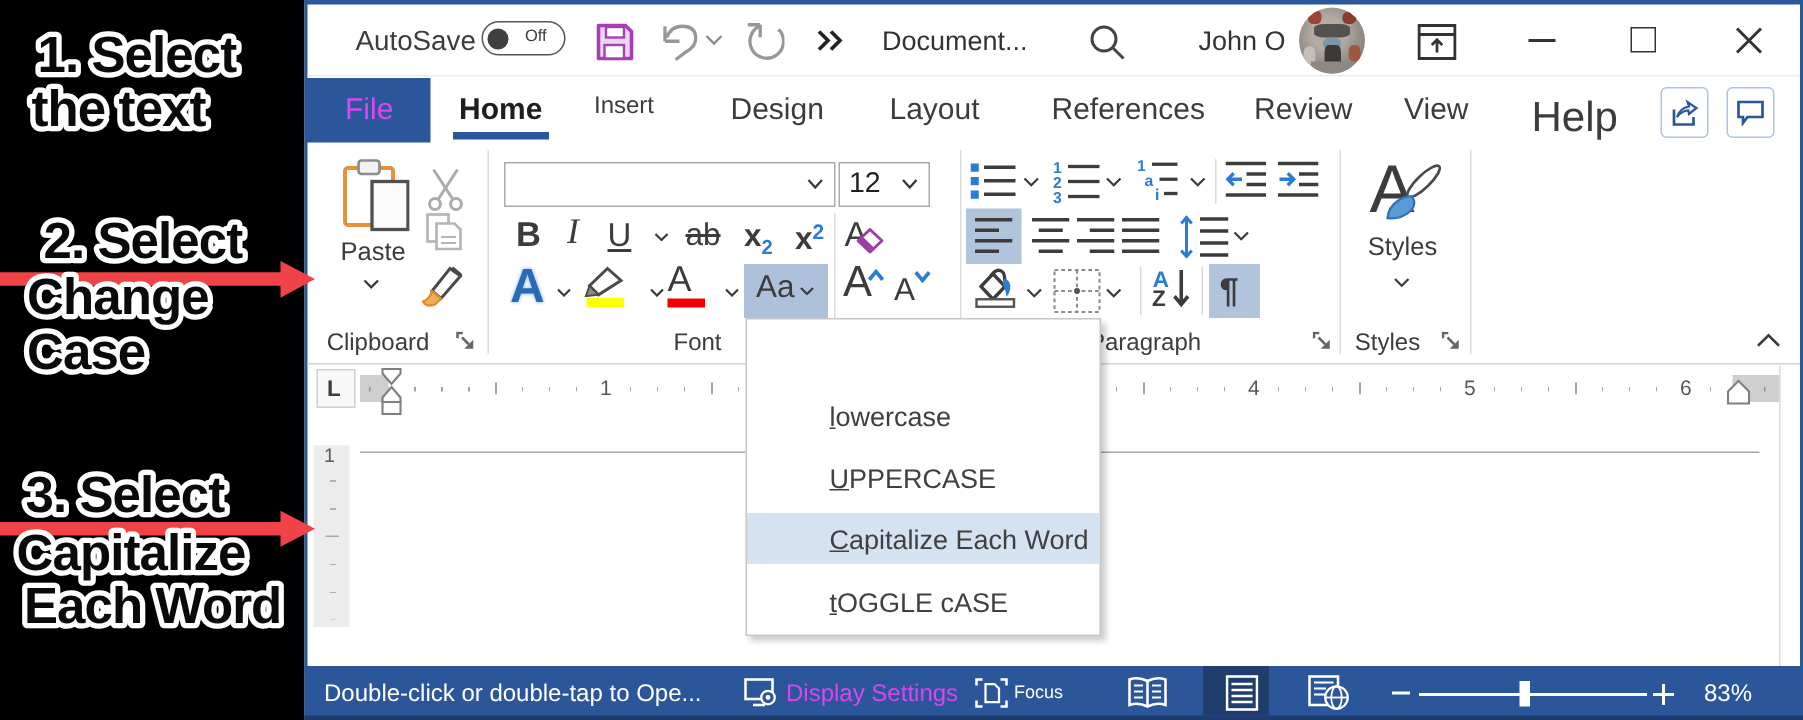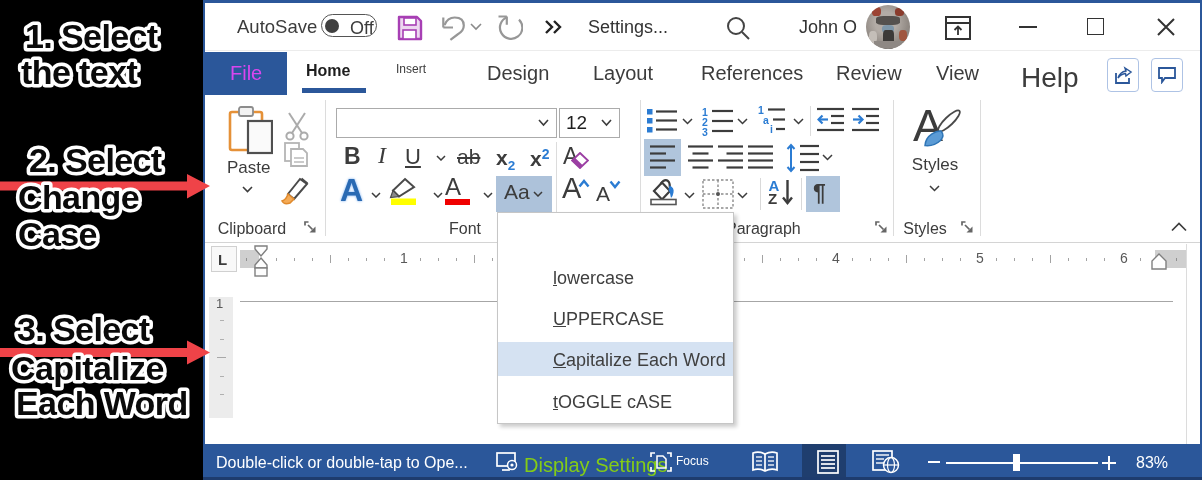--- a/index.html
+++ b/index.html
@@ -14,21 +14,21 @@
 
 <div class="a" style="left:203px;top:0;width:999px;height:480px;background:#fff"></div>
 <div class="a" style="left:203px;top:0;width:999px;height:3px;background:#2b579a"></div>
 <div class="a" style="left:203px;top:0;width:2px;height:480px;background:#2b579a"></div>
 <div class="a" style="left:1200px;top:0;width:2px;height:480px;background:#2b579a"></div>
 
 <div class="a" style="left:205px;top:50px;width:995px;height:1px;background:#ececec"></div>
 <div class="a ink" style="left:237px;top:16px;font-size:18.5px">AutoSave</div>
 <div class="a" style="left:321px;top:14px;width:56px;height:23px;border:1.5px solid #555;border-radius:11.5px"></div>
 <div class="a" style="left:325px;top:18.5px;width:14px;height:14px;border-radius:50%;background:#404040"></div>
-<div class="a ink" style="left:350px;top:17.5px;font-size:18px">Off</div>
+<div class="a ink" style="left:350px;top:17.5px;font-size:11px">Off</div>
 
 <svg class="a" style="left:397px;top:15px" width="26" height="26" viewBox="0 0 26 26">
   <path d="M2 2 h18 l4 4 v18 h-22 z" fill="#edd7f0" stroke="#a73fb4" stroke-width="2.4" stroke-linejoin="round"></path>
   <rect x="7" y="3" width="12" height="7" fill="#fff" stroke="#a73fb4" stroke-width="1.6"></rect>
   <rect x="6" y="15" width="13" height="9" fill="#fff" stroke="#a73fb4" stroke-width="1.6"></rect>
 </svg>
 
 <svg class="a" style="left:440px;top:12px" width="28" height="30" viewBox="0 0 28 30">
   <path d="M3.3 5.5 V15.5 M3.3 15.5 H13" fill="none" stroke="#979797" stroke-width="2.2"></path>
   <path d="M4.5 13 Q7.5 5.5 14.7 5.5 Q23.8 5.5 23.8 13.5 Q23.8 19 17.5 22.5 L10.4 27.8" fill="none" stroke="#979797" stroke-width="2.2"></path>
@@ -38,21 +38,21 @@
     </svg>
 
 <svg class="a" style="left:497px;top:15px" width="26" height="26" viewBox="0 0 26 26">
   <path d="M10 2.2 A11.2 11.2 0 1 0 22 4.6" fill="none" stroke="#979797" stroke-width="2.2"></path>
   <path d="M1.5 1.5 H9.8 M9.8 1.5 V9.8" fill="none" stroke="#979797" stroke-width="2.2"></path>
 </svg>
 <svg class="a" style="left:544px;top:20px" width="20" height="14" viewBox="0 0 20 14">
   <polyline points="2,1 8,7 2,13" fill="none" stroke="#222" stroke-width="2.4"></polyline>
   <polyline points="10,1 16,7 10,13" fill="none" stroke="#222" stroke-width="2.4"></polyline>
 </svg>
-<div class="a" style="left:588px;top:17px;font-size:18px;color:#333">Settings...</div>
+<div class="a" style="left:588px;top:17px;font-size:18px;color:#333">Document...</div>
 
 <svg class="a" style="left:725px;top:15px" width="26" height="26" viewBox="0 0 26 26">
   <circle cx="11" cy="11" r="8" fill="none" stroke="#444" stroke-width="2"></circle>
   <line x1="17" y1="17" x2="24" y2="24" stroke="#444" stroke-width="2"></line>
 </svg>
 <div class="a" style="left:799px;top:17px;font-size:18px;color:#333">John O</div>
 
 <div class="a" style="left:866px;top:5px;width:44px;height:44px;border-radius:50%;overflow:hidden;background:radial-gradient(circle at 45% 40%, #b3aca6 0 30%, #938c86 60%, #7a746f)">
   <div class="a" style="left:6px;top:2px;width:9px;height:9px;background:#9c4434;border-radius:40%"></div>
   <div class="a" style="left:29px;top:3px;width:9px;height:8px;background:#8a3b2c;border-radius:40%"></div>
@@ -70,23 +70,23 @@
   <path d="M13 19 V11 M9.5 14 L13 10.5 L16.5 14" fill="none" stroke="#333" stroke-width="1.8"></path>
 </svg>
 <div class="a" style="left:1019px;top:26px;width:18px;height:2px;background:#333"></div>
 <div class="a" style="left:1087px;top:18px;width:17px;height:17px;border:1.7px solid #333"></div>
 <svg class="a" style="left:1156px;top:17px" width="20" height="20" viewBox="0 0 20 20">
   <path d="M2 2 L18 18 M18 2 L2 18" stroke="#333" stroke-width="2"></path>
 </svg>
 
 <div class="a" style="left:204px;top:52px;width:83px;height:43px;background:#2b579a"></div>
 <div class="a" style="left:230px;top:62px;font-size:20px;color:#d946ef">File</div>
-<div class="a" style="left:306px;top:62px;font-size:16px;color:#1e1e1e;font-weight:bold">Home</div>
+<div class="a" style="left:306px;top:62px;font-size:20px;color:#1e1e1e;font-weight:bold">Home</div>
 <div class="a" style="left:302px;top:88px;width:64px;height:5px;background:#2b579a"></div>
-<div class="a ink" style="left:396px;top:62px;font-size:12px">Insert</div>
+<div class="a ink" style="left:396px;top:62px;font-size:16px">Insert</div>
 <div class="a ink" style="left:487px;top:62px;font-size:20px">Design</div>
 <div class="a ink" style="left:593px;top:62px;font-size:20px">Layout</div>
 <div class="a ink" style="left:701px;top:62px;font-size:20px">References</div>
 <div class="a ink" style="left:836px;top:62px;font-size:20px">Review</div>
 <div class="a ink" style="left:936px;top:62px;font-size:20px">View</div>
 <div class="a ink" style="left:1021px;top:62px;font-size:28px">Help</div>
 
 <div class="a" style="left:1107px;top:58px;width:32px;height:34px;border:1px solid #aec3e5;border-radius:4px"></div>
 <svg class="a" style="left:1113px;top:65px" width="20" height="20" viewBox="0 0 20 20">
   <path d="M3 8 V18 H16 V13" fill="none" stroke="#2b579a" stroke-width="1.8"></path>
@@ -383,21 +383,21 @@
 <div class="a" style="left:203px;top:444px;width:999px;height:36px;background:#2b579a"></div>
 <div class="a" style="left:203px;top:477px;width:999px;height:3px;background:#1e3c6e"></div>
 <div class="a" style="left:216px;top:454px;font-size:16px;color:#fff">Double-click or double-tap to Ope...</div>
 
 <svg class="a" style="left:496px;top:452px" width="24" height="20" viewBox="0 0 24 20">
   <rect x="1" y="1" width="18" height="13" fill="none" stroke="#fff" stroke-width="1.7"></rect>
   <line x1="6" y1="18" x2="14" y2="18" stroke="#fff" stroke-width="1.7"></line>
   <circle cx="16" cy="13" r="4.5" fill="#2b579a" stroke="#fff" stroke-width="1.5"></circle>
   <circle cx="16" cy="13" r="1.6" fill="#fff"></circle>
 </svg>
-<div class="a" style="left:524px;top:454px;font-size:20px;color:#84cc16">Display Settings</div>
+<div class="a" style="left:524px;top:454px;font-size:16px;color:#d946ef">Display Settings</div>
 
 <svg class="a" style="left:650px;top:452px" width="22" height="20" viewBox="0 0 22 20">
   <path d="M1 5 V1 H5 M17 1 H21 V5 M21 15 V19 H17 M5 19 H1 V15" fill="none" stroke="#fff" stroke-width="1.7"></path>
   <path d="M7 4 h6 l3 3 v9 h-9 z" fill="none" stroke="#fff" stroke-width="1.5"></path>
 </svg>
 <div class="a" style="left:676px;top:454px;font-size:12px;color:#fff">Focus</div>
 
 <svg class="a" style="left:752px;top:451px" width="26" height="22" viewBox="0 0 26 22">
   <path d="M1 2 Q7 0 13 3 Q19 0 25 2 V19 Q19 17 13 20 Q7 17 1 19 z" fill="none" stroke="#fff" stroke-width="1.7"></path>
   <line x1="13" y1="3" x2="13" y2="20" stroke="#fff" stroke-width="1.7"></line>

